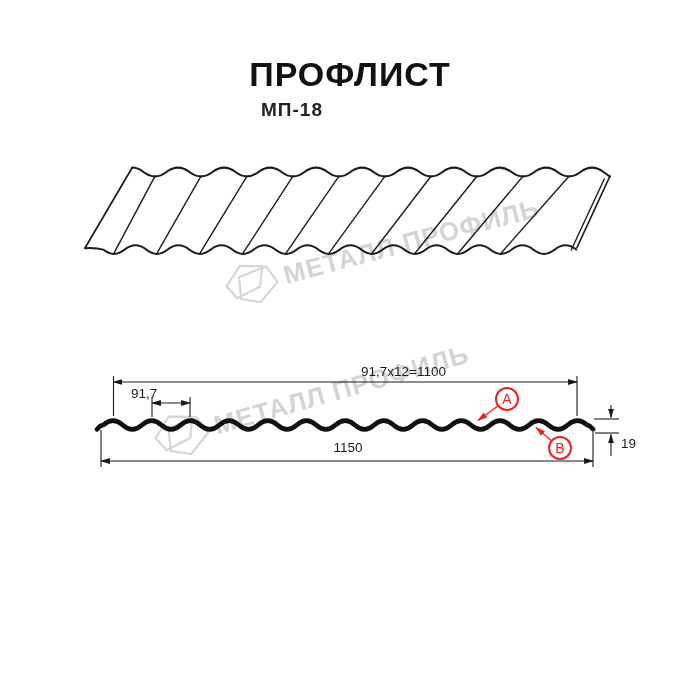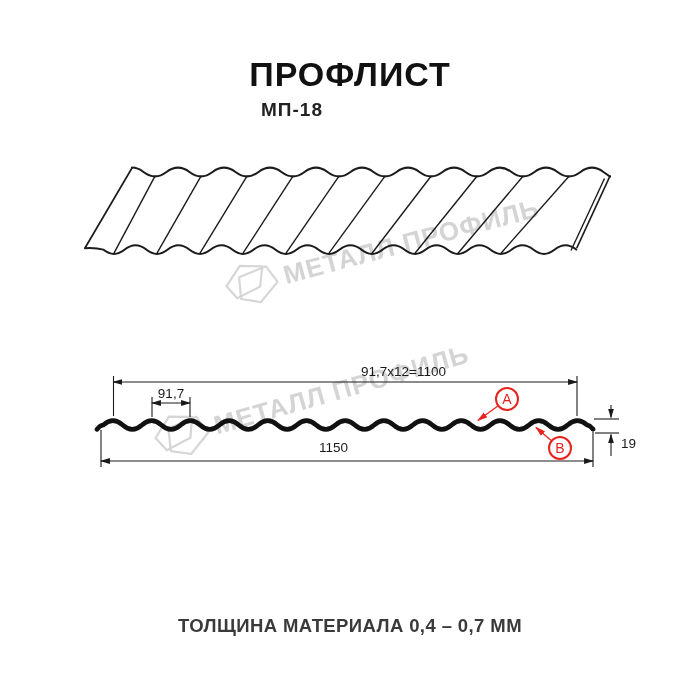--- a/index.html
+++ b/index.html
@@ -23,22 +23,22 @@
   svg.draw{left:0;top:0;}
   .sheet-line{stroke:#1c1c1c;stroke-width:2;fill:none;stroke-linecap:round;}
   .sheet-thin{stroke:#1c1c1c;stroke-width:1.4;fill:none;}
   .edge{stroke:#1c1c1c;stroke-width:1.7;fill:none;stroke-linecap:round;}
   .profile{stroke:#111;stroke-width:4.6;fill:none;stroke-linecap:round;}
   .dim{stroke:#1a1a1a;stroke-width:1.1;fill:none;}
   .leader{stroke:#e8231f;stroke-width:1.3;fill:none;}
   
   .dimtext{font-size:13.5px;color:#1a1a1a;}
   .dim-total{left:246px;top:364px;width:200px;text-align:right;}
-  .dim-pitch{left:131px;top:386px;width:80px;text-align:center;}
-  .dim-width{left:319px;top:440px;width:100px;}
+  .dim-pitch{left:131px;top:386px;width:80px;}
+  .dim-width{left:298px;top:440px;width:100px;text-align:center;}
   .dim-height{left:621px;top:436px;width:40px;text-align:left;}
   
   .side-label{width:24px;height:24px;box-sizing:border-box;border:2px solid #e8231f;
               border-radius:50%;color:#e8231f;font-size:14px;line-height:20px;
               text-align:center;background:transparent;}
   .label-a{left:495px;top:387px;}
   .label-b{left:548px;top:436px;}
 </style>
 </head>
 <body>
@@ -118,14 +118,13 @@
   </svg>
 
   <div class="abs dimtext dim-total">91,7x12=1100</div>
   <div class="abs dimtext dim-pitch">91,7</div>
   <div class="abs dimtext dim-width">1150</div>
   <div class="abs dimtext dim-height">19</div>
 
   <div class="abs side-label label-a">A</div>
   <div class="abs side-label label-b">B</div>
 
-  <div class="abs footer-note">ТОЛЩИНА МАТЕРИАЛА 0,4 – 0,7 ММ</div>
 </div>
 
 </body></html>

